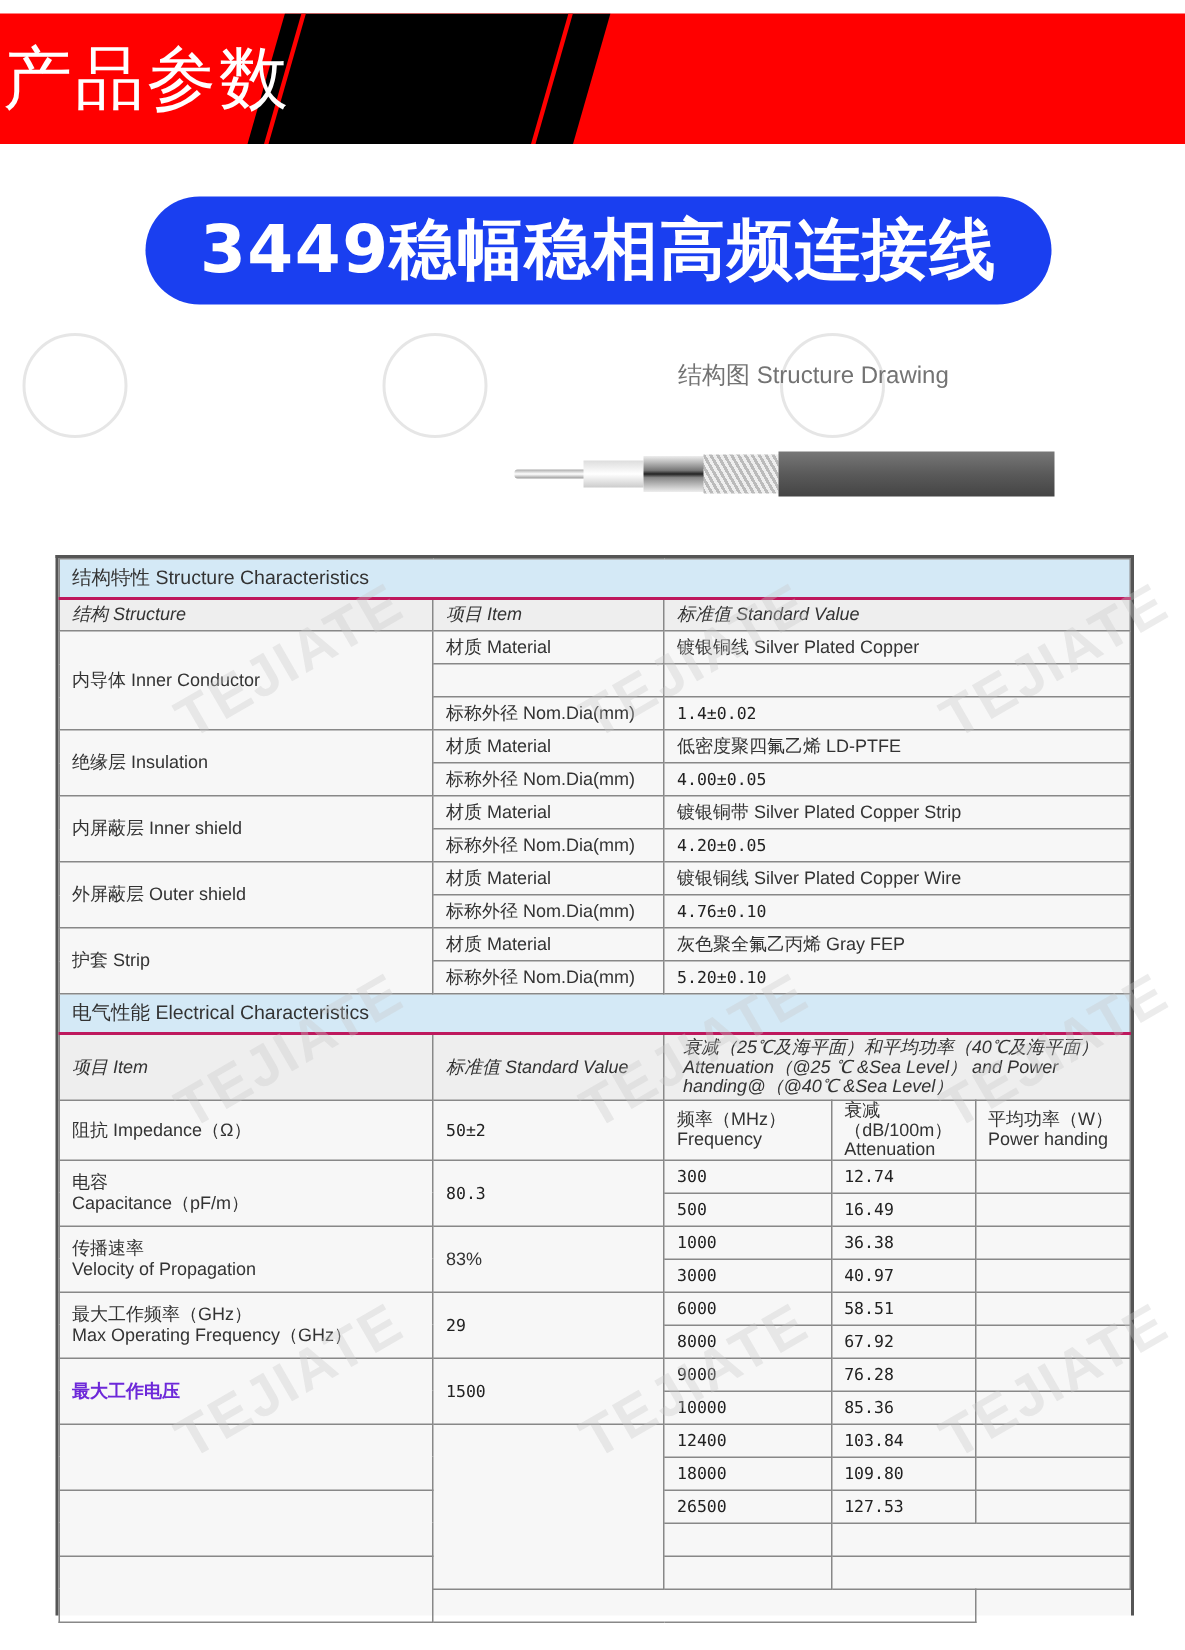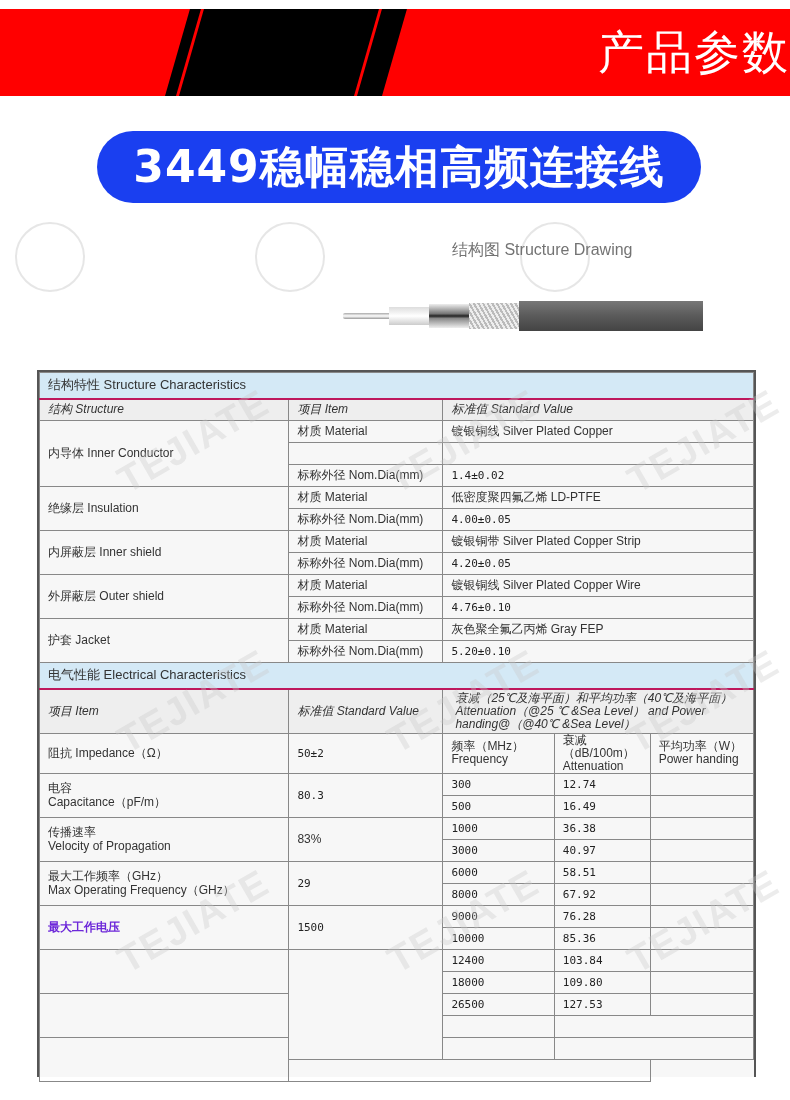--- a/index.html
+++ b/index.html
@@ -4,21 +4,21 @@
 <style>
   * { box-sizing: border-box; margin: 0; padding: 0; }
   html, body { width: 790px; height: 1100px; background: #ffffff; overflow: hidden; }
   body { font-family: "DejaVu Sans", "Liberation Sans", sans-serif; color: #333; position: relative; }
 
   
   .banner { position: absolute; left: 0; top: 9px; width: 790px; height: 87px; background: #ff0000; overflow: hidden; }
   .banner-black { position: absolute; left: 153px; top: 0; width: 217px; height: 87px; background: #000;
     transform: skewX(-16deg); transform-origin: left bottom; left: 165px; }
   .banner-stripe { position: absolute; top: 0; width: 3px; height: 87px; background: #ff0000; transform: skewX(-16deg); transform-origin: left bottom; }
-  .banner-title { position: absolute; left: 0; top: 0; width: 790px; height: 87px; line-height: 87px; text-align: right;
+  .banner-title { position: absolute; left: 0; top: 0; width: 790px; height: 87px; line-height: 87px; text-align: left;
     color: #fff; font-size: 46px; letter-spacing: 2px; font-weight: normal; padding-left: 2px; }
 
   
   .pill { position: absolute; left: 97px; top: 131px; width: 604px; height: 72px; background: #1a3ff0; border-radius: 36px;
     color: #fff; font-size: 44px; font-weight: bold; text-align: center; line-height: 72px; letter-spacing: 1px; }
 
   
   .drawing-label { position: absolute; left: 452px; top: 240px; font-size: 16px; color: #737373; font-family: "Liberation Sans", sans-serif; }
   .cable { position: absolute; left: 343px; top: 300px; width: 360px; height: 32px; }
   .cable .core { position: absolute; left: 0; top: 13px; width: 48px; height: 6px; background: linear-gradient(#aaa,#fff,#999); border-radius: 2px; }
@@ -128,21 +128,21 @@
       <td rowspan="2">外屏蔽层 Outer shield</td>
       <td>材质 Material</td>
       <td colspan="3" class="c">镀银铜线 Silver Plated Copper Wire</td>
     </tr>
     <tr>
       <td>标称外径 Nom.Dia(mm)</td>
       <td colspan="3" class="c num">4.76±0.10</td>
     </tr>
 
     <tr>
-      <td rowspan="2">护套 Jacket</td>
+      <td rowspan="2">护套 Strip</td>
       <td>材质 Material</td>
       <td colspan="3" class="c">灰色聚全氟乙丙烯 Gray FEP</td>
     </tr>
     <tr>
       <td>标称外径 Nom.Dia(mm)</td>
       <td colspan="3" class="c num">5.20±0.10</td>
     </tr>
 
     <tr class="sec-head">
       <td colspan="5">电气性能 Electrical Characteristics</td>

